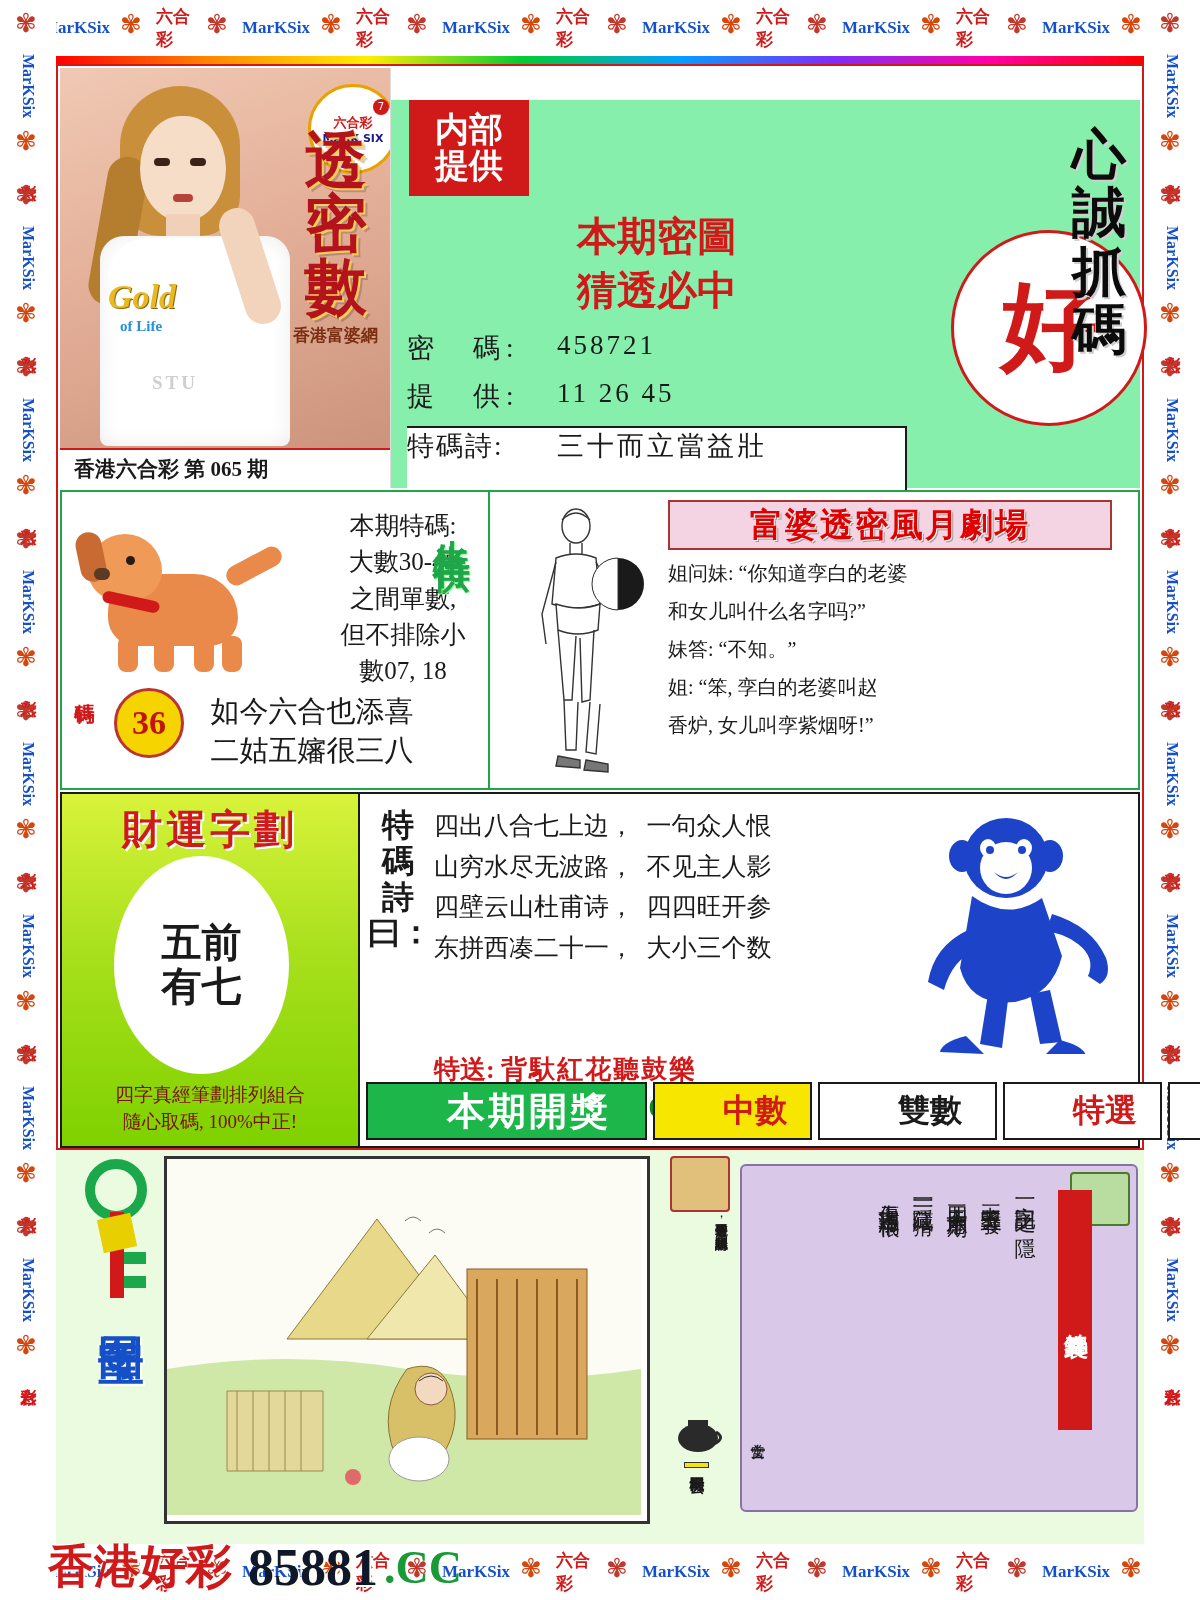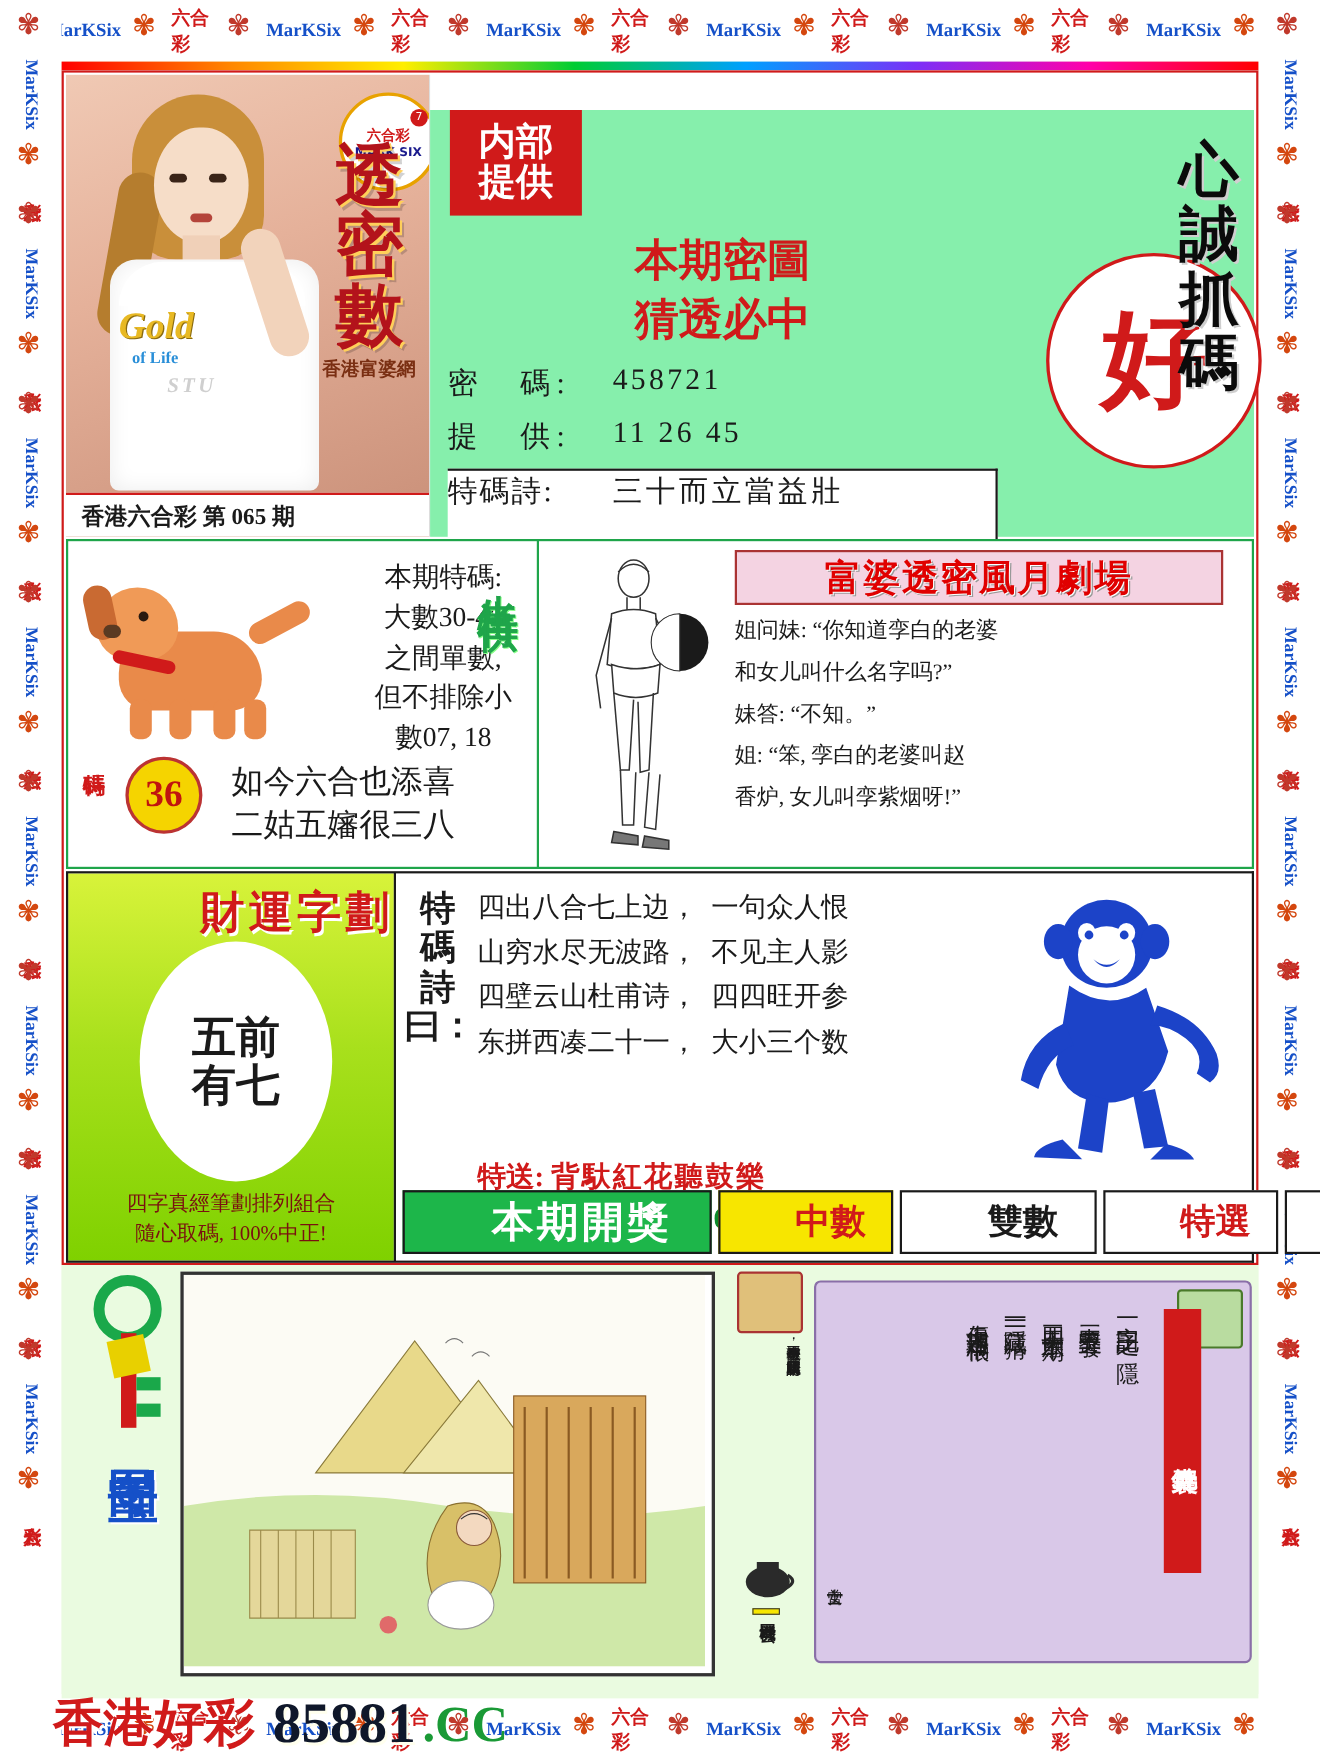--- a/index.html
+++ b/index.html
@@ -36,21 +36,21 @@
   .face{position:absolute;left:60px;top:30px;width:86px;height:105px;background:#f6ddc8;border-radius:43px/55px;}
   .eyeL,.eyeR{position:absolute;top:72px;width:16px;height:8px;background:#3a2418;border-radius:8px;}
   .eyeL{left:74px;} .eyeR{left:110px;}
   .lips{position:absolute;left:93px;top:108px;width:20px;height:8px;background:#b4443a;border-radius:10px;}
   .neck{position:absolute;left:86px;top:128px;width:34px;height:34px;background:#f0d0b8;}
   .body{position:absolute;left:20px;top:150px;width:190px;height:210px;background:#ffffff;border-radius:24px 24px 8px 8px;box-shadow:inset 0 0 20px rgba(0,0,0,.08);}
   .shoulder{position:absolute;left:28px;top:152px;width:170px;height:40px;background:#fff;border-radius:40px 40px 0 0;}
   .arm{position:absolute;left:152px;top:120px;width:36px;height:120px;background:#f2d3bb;border-radius:18px;transform:rotate(-18deg);}
   .gold-text{position:absolute;left:48px;top:210px;font-family:"Liberation Serif",serif;font-size:34px;color:#e8b923;font-weight:bold;font-style:italic;text-shadow:1px 1px 0 #8a6b10;}
   .gold-sub{position:absolute;left:60px;top:250px;font-family:"Liberation Serif",serif;font-size:15px;color:#2a8fd8;font-weight:bold;}
-  .stu{position:absolute;left:92px;top:272px;font-family:"Liberation Serif",serif;font-size:19px;color:#cfcfcf;font-weight:bold;letter-spacing:3px;font-style:italic;}
+  .stu{position:absolute;left:92px;top:304px;font-family:"Liberation Serif",serif;font-size:19px;color:#cfcfcf;font-weight:bold;letter-spacing:3px;}
 
   .logo{position:absolute;left:248px;top:16px;width:84px;height:84px;border-radius:50%;background:#fff;border:3px solid #e8a200;display:flex;flex-direction:column;align-items:center;justify-content:center;}
   .logo .cn{font-size:13px;color:#d01a1a;font-weight:bold;}
   .logo .en{font-size:11px;color:#1a1a8c;font-weight:bold;}
   .logo .ball{position:absolute;right:6px;top:12px;width:16px;height:16px;border-radius:50%;background:#d01a1a;color:#fff;font-size:10px;text-align:center;line-height:16px;}
 
   .vtitle{position:absolute;right:12px;top:62px;text-align:center;}
   .vtitle .big{font-family:"Liberation Serif",serif;font-size:62px;font-weight:bold;color:#b3131b;text-shadow:2px 2px 0 #ffcf5a, 4px 4px 0 rgba(0,0,0,.18);line-height:1.02;}
   .vtitle .small{font-family:"Liberation Serif",serif;font-size:17px;font-weight:bold;color:#7a2f13;margin-top:4px;}
 
@@ -94,22 +94,22 @@
   .lady{position:absolute;left:16px;top:6px;width:150px;height:286px;background:#ffffff;}
   .ladysvg{position:absolute;left:0;top:0;}
   .thtitle{position:absolute;left:178px;top:8px;width:440px;height:46px;background:#f4d3e2;border:2px solid #a33;display:flex;align-items:center;justify-content:center;}
   .thtitle span{font-family:"Liberation Serif",serif;font-size:33px;font-weight:bold;color:#e00000;letter-spacing:2px;text-shadow:1px 1px 0 #fff,2px 2px 0 #999;}
   .thbody{position:absolute;left:178px;top:62px;width:450px;font-family:"Liberation Serif",serif;font-size:20px;color:#1a1a1a;line-height:1.9;}
   .thbody p{margin:0;}
 
   
   .row3{position:absolute;left:2px;top:726px;width:1080px;height:356px;display:flex;}
   .caiyun{position:relative;width:300px;height:356px;border:2px solid #1a1a1a;background:linear-gradient(180deg,#d8f33a,#a8e01c 45%,#7fd100);box-sizing:border-box;}
-  .cytitle{position:absolute;left:0;top:8px;width:100%;text-align:right;font-family:"Liberation Serif",serif;font-size:40px;font-weight:bold;color:#d01a1a;letter-spacing:4px;text-shadow:2px 2px 0 #fff;}
-  .cyoval{position:absolute;left:65px;top:62px;width:175px;height:218px;border-radius:50%;background:#fff;display:flex;flex-direction:column;align-items:center;justify-content:center;}
+  .cytitle{position:absolute;left:0;top:8px;width:100%;text-align:center;font-family:"Liberation Serif",serif;font-size:40px;font-weight:bold;color:#d01a1a;letter-spacing:4px;text-shadow:2px 2px 0 #fff;}
+  .cyoval{position:absolute;left:52px;top:62px;width:175px;height:218px;border-radius:50%;background:#fff;display:flex;flex-direction:column;align-items:center;justify-content:center;}
   .cyoval span{font-family:"Liberation Serif",serif;font-size:40px;font-weight:bold;color:#1a1a1a;line-height:1.1;}
   .cyfoot{position:absolute;left:0;bottom:10px;width:100%;text-align:center;font-family:"Liberation Serif",serif;font-size:19px;color:#7a1010;line-height:1.45;}
 
   .poem{position:relative;flex:1;height:356px;border:2px solid #1a1a1a;border-left:none;background:#fff;box-sizing:border-box;}
   .poemlabel{position:absolute;left:8px;top:14px;width:60px;font-family:"Liberation Serif",serif;font-size:32px;font-weight:bold;color:#1a1a1a;line-height:1.12;text-align:center;}
   .poemlines{position:absolute;left:74px;top:12px;width:500px;font-family:"Liberation Serif",serif;font-size:25px;color:#1a1a1a;line-height:1.62;}
   .poemlines div{white-space:pre;}
   .special{position:absolute;left:74px;top:258px;font-family:Liberation Serif, serif;font-size:26px;}
   .special .lb{color:#d01a1a;font-weight:bold;}
   .special .vv{color:#d01a1a;font-weight:bold;letter-spacing:2px;}

